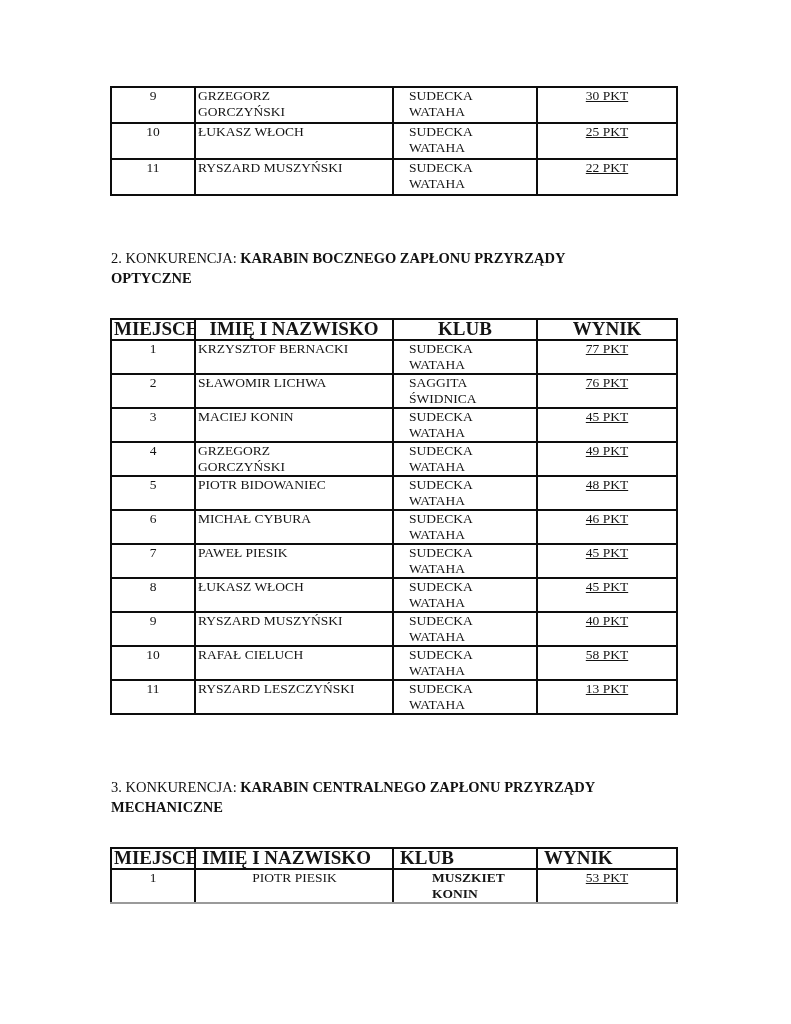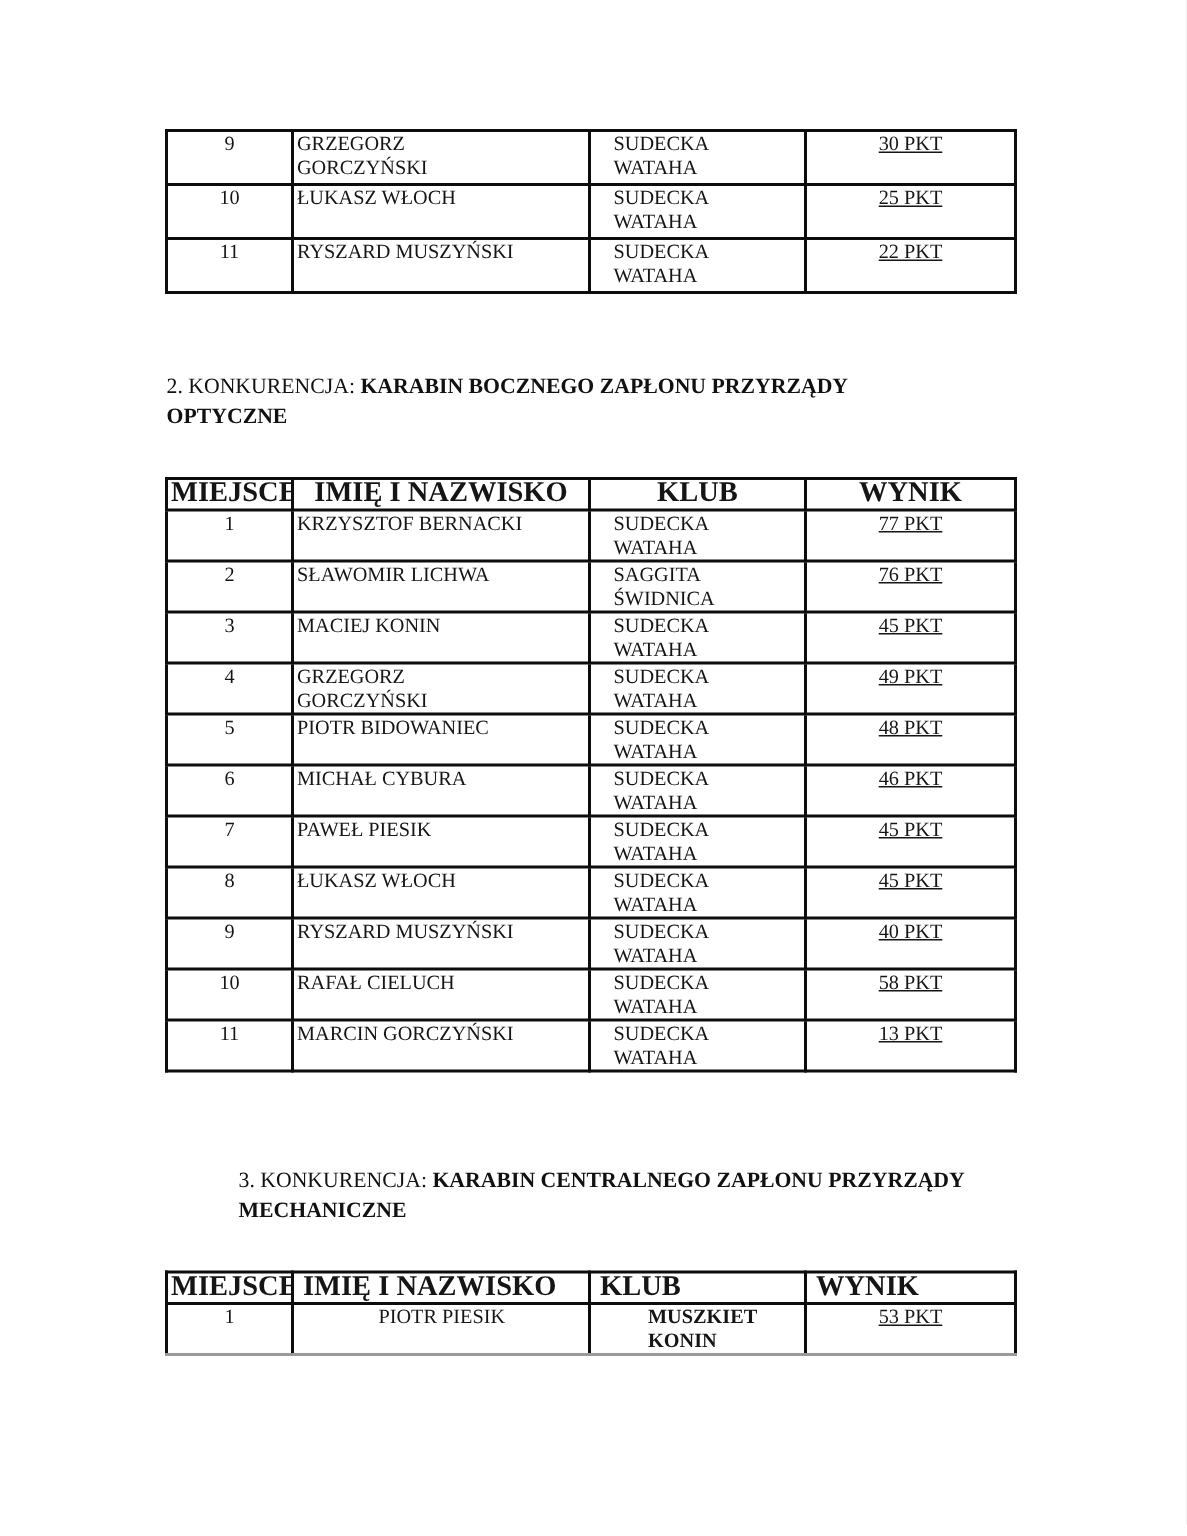--- a/index.html
+++ b/index.html
@@ -57,21 +57,21 @@
   #table3 tr:last-child td { border-bottom: 2px solid #9a9a9a; }
   .section-heading {
     position: absolute;
     left: 111px;
     width: 600px;
     font-size: 14.5px;
     line-height: 20px;
     color: #111111;
   }
   #heading2 { top: 248px; }
-  #heading3 { top: 777px; margin-left: 48px; }
+  #heading3 { top: 777px; }
   .heading-title { font-weight: bold; white-space: pre-line; }
 </style>
 </head>
 <body>
 
 <div class="page">
 
   <table class="results" id="table1">
     <colgroup>
         <col class="col-rank">
@@ -192,21 +192,21 @@
       </tr>
       <tr>
         <td class="c-rank">10</td>
         <td class="c-name">RAFAŁ CIELUCH</td>
         <td class="c-club">SUDECKA
 WATAHA</td>
         <td class="c-score">58 PKT</td>
       </tr>
       <tr>
         <td class="c-rank">11</td>
-        <td class="c-name">MARCIN GORCZYŃSKI</td>
+        <td class="c-name">RYSZARD LESZCZYŃSKI</td>
         <td class="c-club">SUDECKA
 WATAHA</td>
         <td class="c-score">13 PKT</td>
       </tr>
     </tbody>
   </table>
 
   <div class="section-heading" id="heading3">
     <span>3. KONKURENCJA: </span><span class="heading-title">KARABIN CENTRALNEGO ZAPŁONU PRZYRZĄDY
 MECHANICZNE</span>

